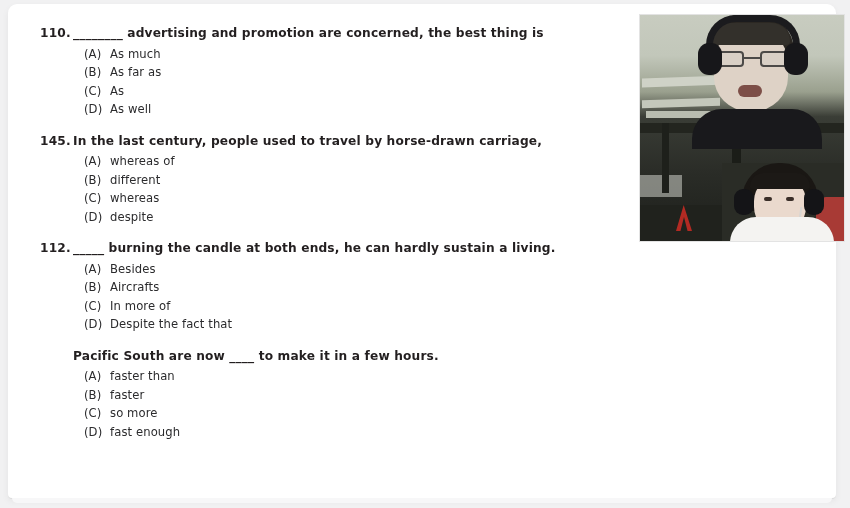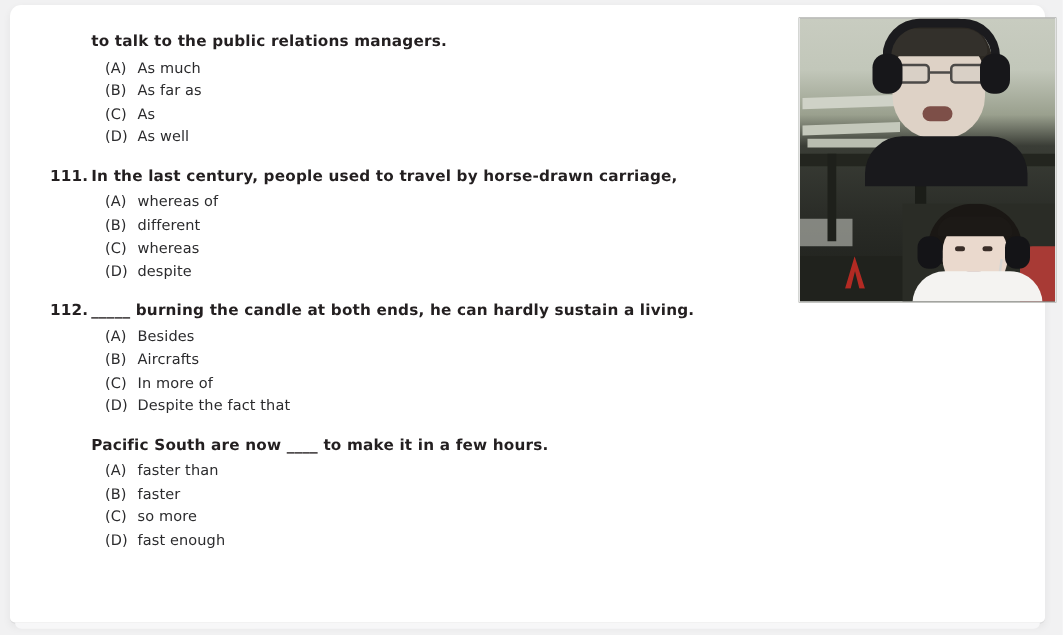--- a/index.html
+++ b/index.html
@@ -320,22 +320,22 @@
 <body>
 
 <div id="screen">
 
   <div class="card">
 
     <div class="quiz">
 
       <div class="question">
         <div class="q-head">
-          <span class="q-num"></span>
-          <span class="q-text">to talk to the public relations managers.</span>
+          <span class="q-num">110.</span>
+          <span class="q-text">________ advertising and promotion are concerned, the best thing is</span>
         </div>
         <div class="options">
           <div class="option">
             <span class="opt-letter">(A)</span>
             <span class="opt-text">As much</span>
           </div>
           <div class="option">
             <span class="opt-letter">(B)</span>
             <span class="opt-text">As far as</span>
           </div>
@@ -345,21 +345,21 @@
           </div>
           <div class="option">
             <span class="opt-letter">(D)</span>
             <span class="opt-text">As well</span>
           </div>
         </div>
       </div>
 
       <div class="question">
         <div class="q-head">
-          <span class="q-num">111.</span>
+          <span class="q-num">145.</span>
           <span class="q-text">In the last century, people used to travel by horse-drawn carriage,</span>
         </div>
         <div class="options">
           <div class="option">
             <span class="opt-letter">(A)</span>
             <span class="opt-text">whereas of</span>
           </div>
           <div class="option">
             <span class="opt-letter">(B)</span>
             <span class="opt-text">different</span>

